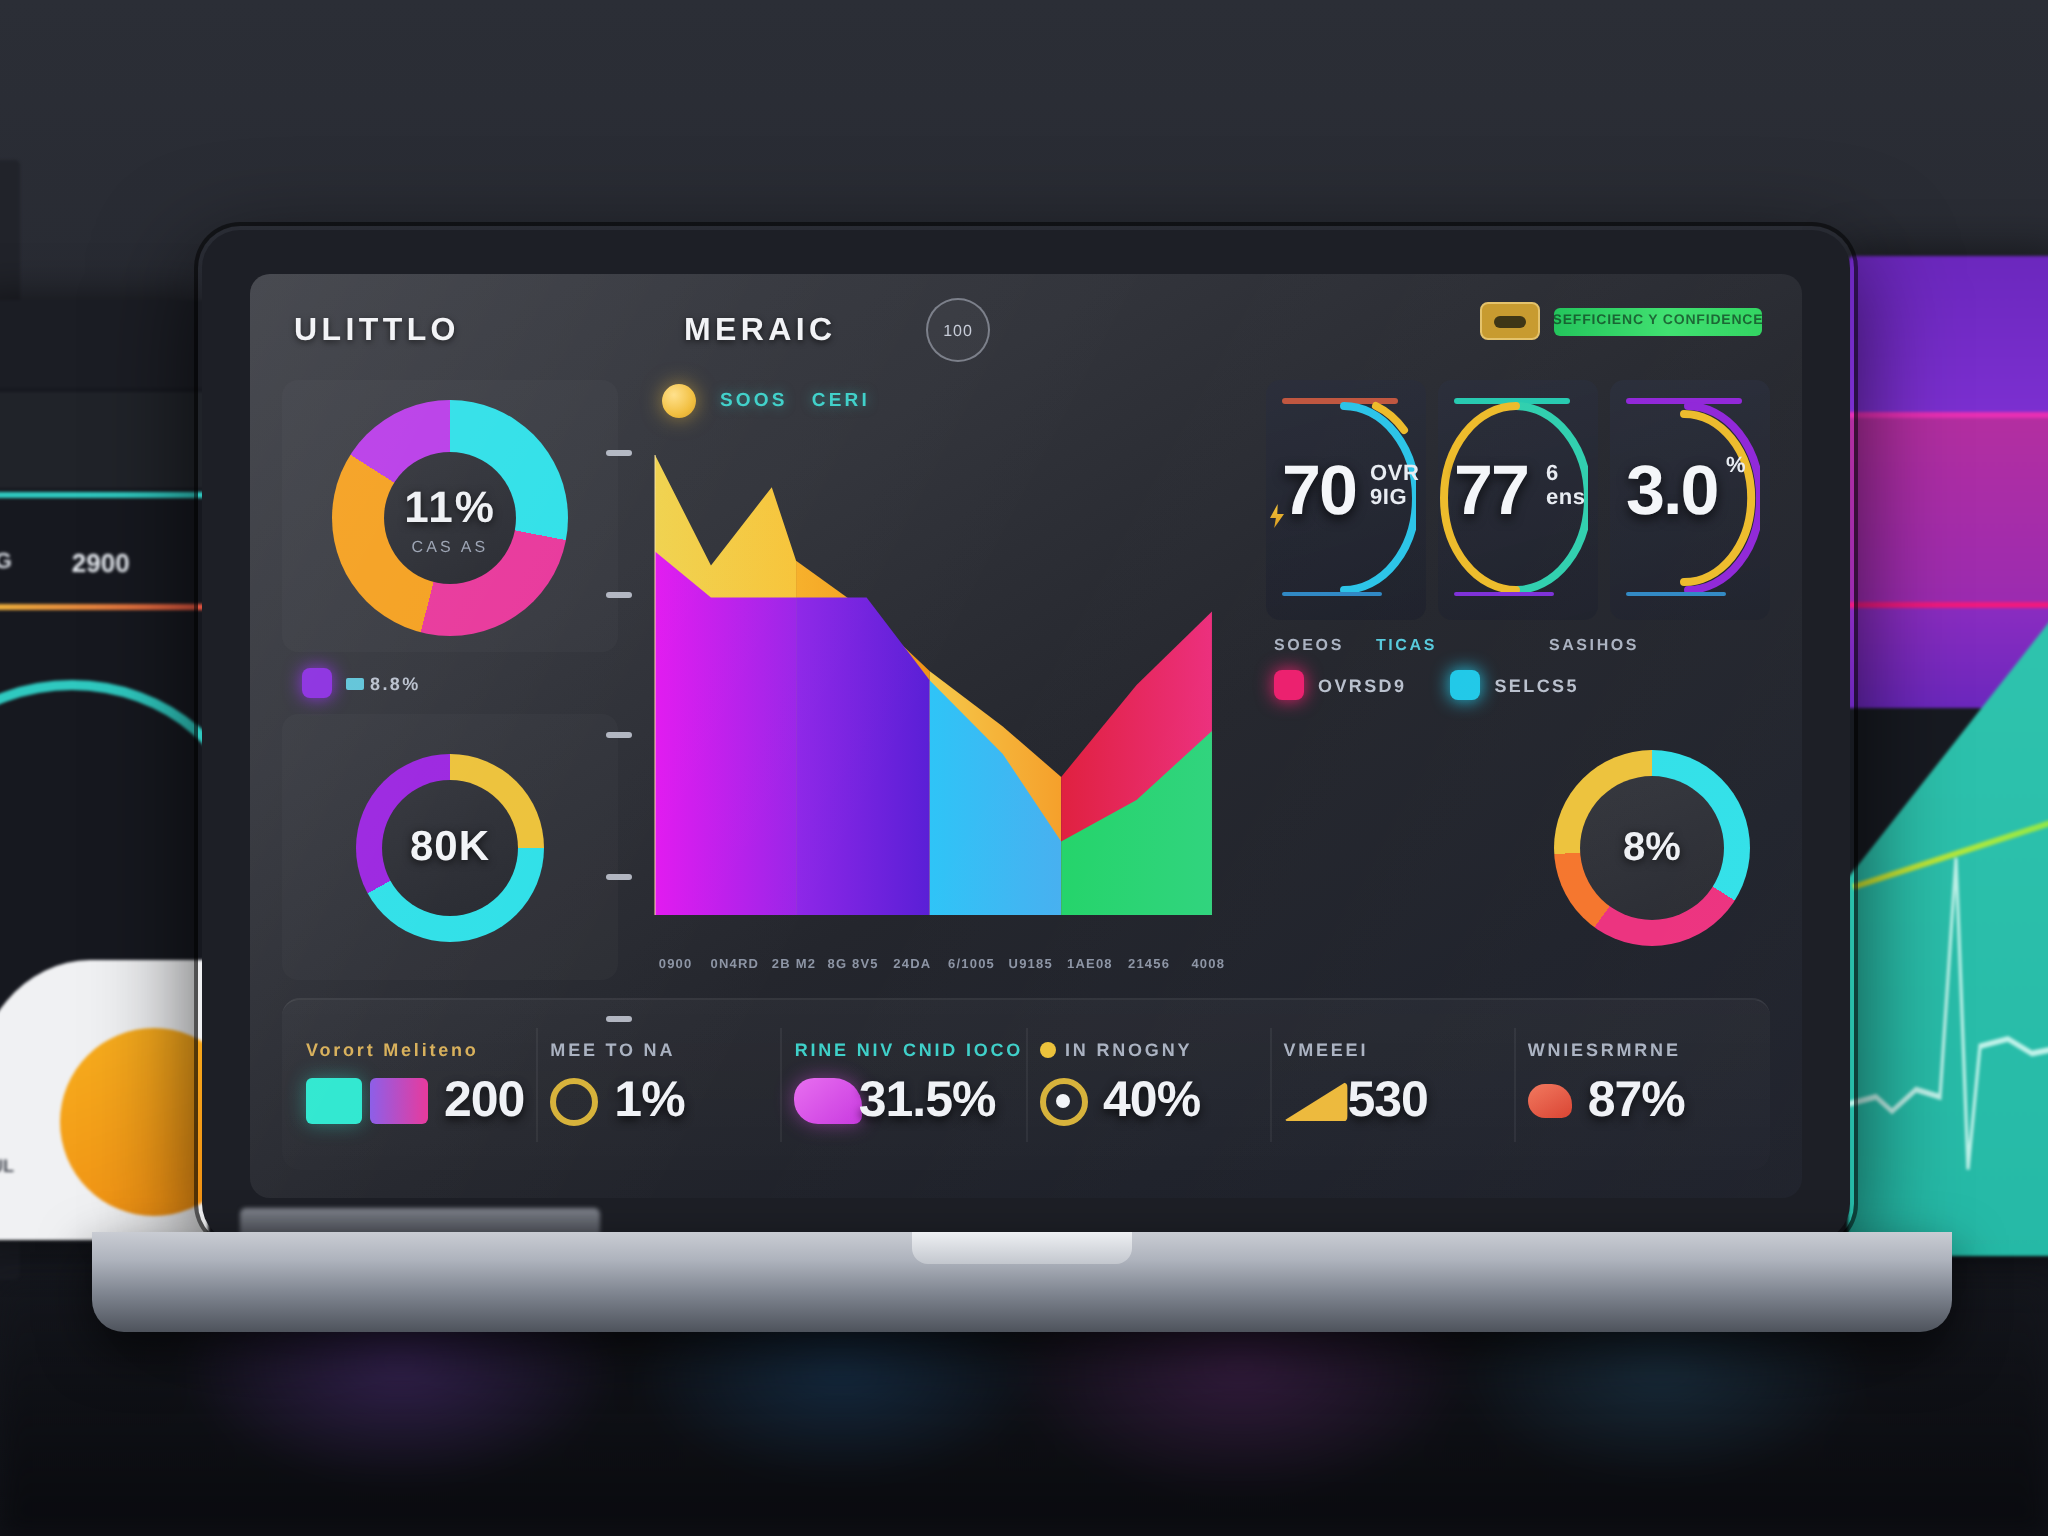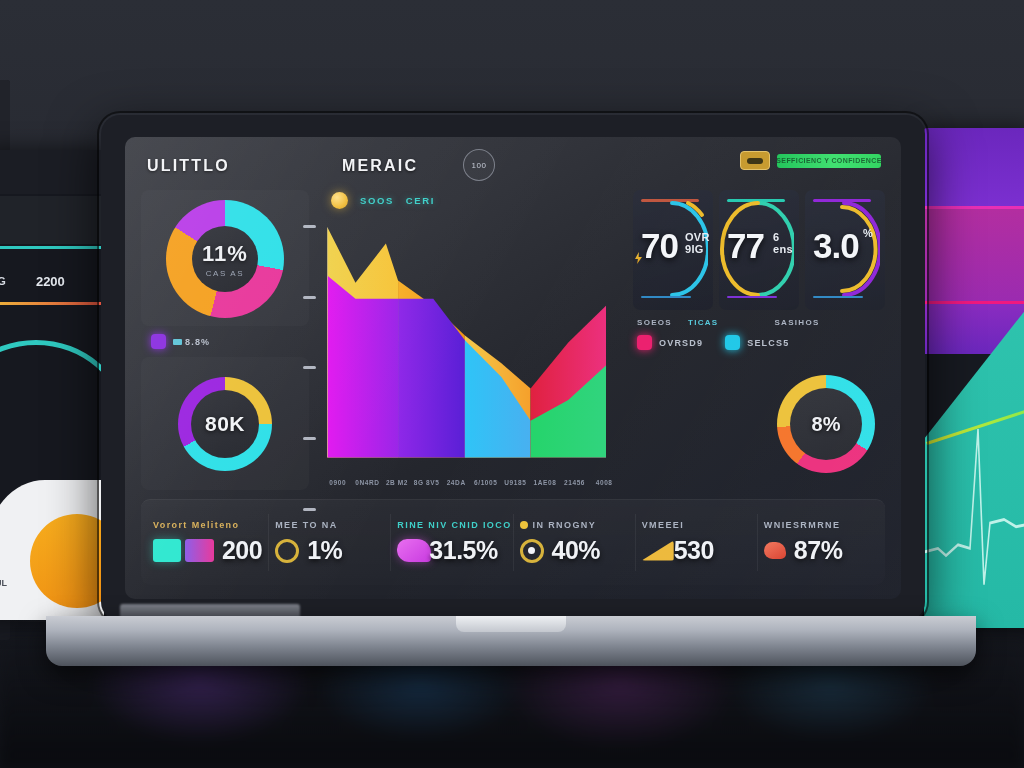--- a/index.html
+++ b/index.html
@@ -182,21 +182,21 @@
     <div class="pl-seg" style="top:152px;height:3px;background:#2fc9c0;"></div>
     <div class="pl-seg" style="top:300px;height:3px;background:linear-gradient(90deg,#edb93a,#e0503f);"></div>
   </div>
 
   <div class="poster" id="poster-left">
     <div class="pl-seg" style="top:0;height:44px;background:#1b1d24;"></div>
     <div class="pl-seg" style="top:46px;height:48px;background:#202329;"></div>
     <div class="pl-seg" style="top:96px;height:3px;background:#2fc9c0;"></div>
     <div class="pl-seg" style="top:118px;height:26px;display:flex;align-items:center;gap:30px;padding-left:4px;box-sizing:border-box;">
       <span style="font-size:11px;font-weight:700;color:#d8dce4;">PG</span>
-      <span style="font-size:13px;font-weight:700;color:#e6eaf0;">2200</span>
+      <span style="font-size:13px;font-weight:700;color:#e6eaf0;">2900</span>
     </div>
     <div class="pl-seg" style="top:152px;height:3px;background:linear-gradient(90deg,#edb93a,#e0503f);"></div>
     <div class="pl-seg" style="top:160px;height:150px;overflow:hidden;">
       <div style="position:absolute;left:-40px;top:30px;width:170px;height:150px;
                   border:5px solid #2fc9c0;border-radius:50%;"></div>
     </div>
     <div class="pl-seg" style="top:330px;height:140px;background:#f0f1f3;border-radius:50% 0 0 0;">
       <div style="position:absolute;left:44px;top:34px;width:94px;height:94px;border-radius:50%;
                   background:linear-gradient(160deg,#f7ae1e,#ef8d12);"></div>
       <div style="position:absolute;left:2px;bottom:32px;font-size:9px;font-weight:700;color:#4b4f58;">OUL</div>

